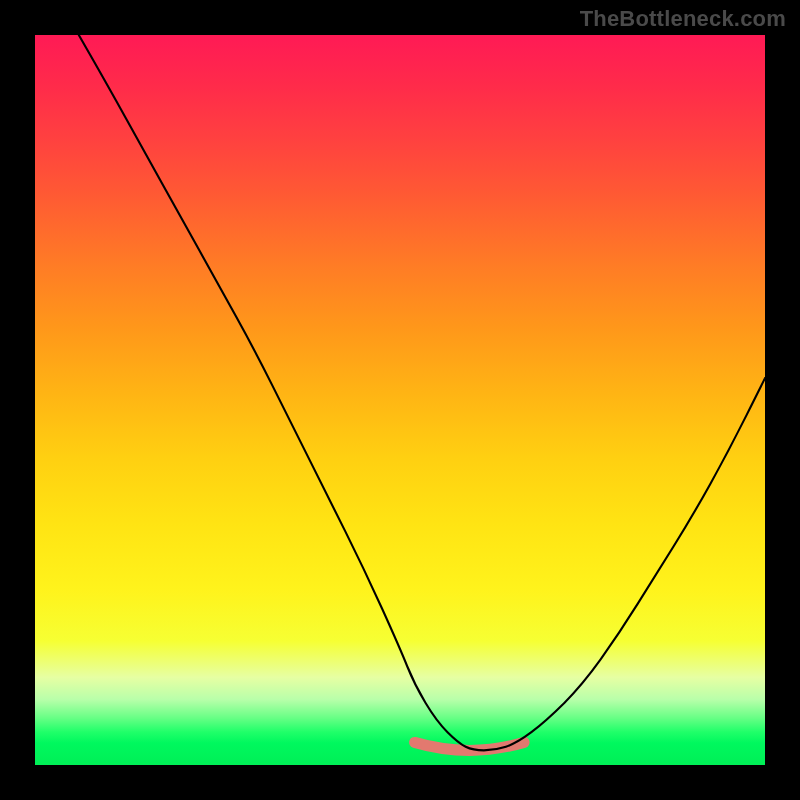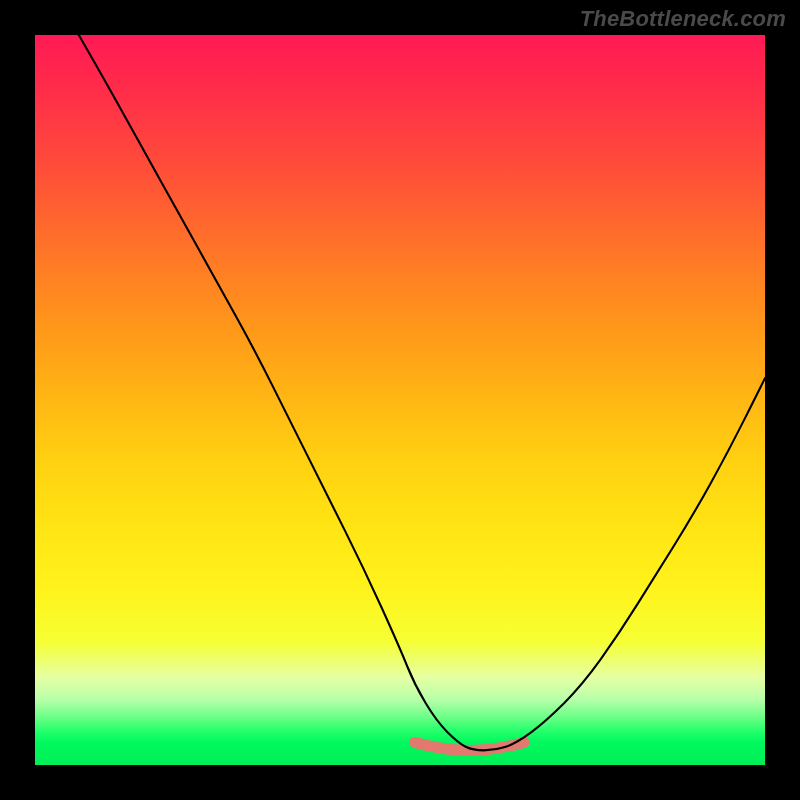--- a/index.html
+++ b/index.html
@@ -18,21 +18,20 @@
     background: #000;
   }
   .watermark {
     position: absolute;
     top: 6px;
     right: 14px;
     color: #4a4a4a;
     font-size: 22px;
     font-weight: 600;
     letter-spacing: 0.2px;
-    font-style: italic;
   }
   .plot-area {
     position: absolute;
     left: 35px;
     top: 35px;
     width: 730px;
     height: 730px;
     background: linear-gradient(
       to bottom,
       #ff1a55 0%,

